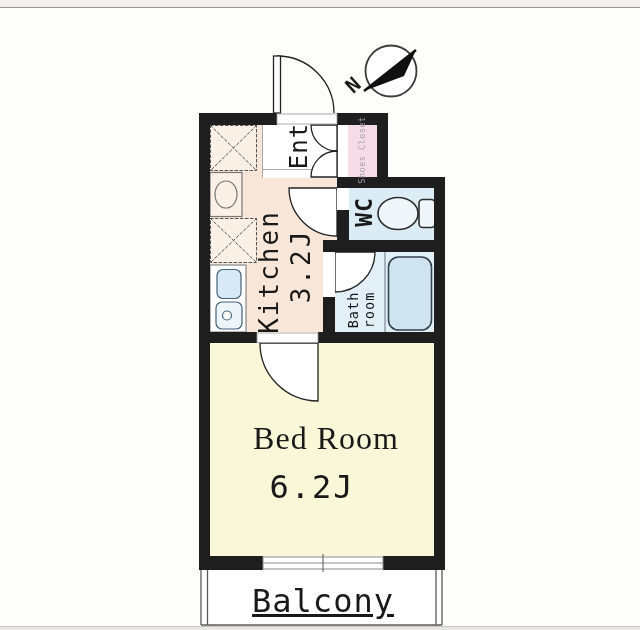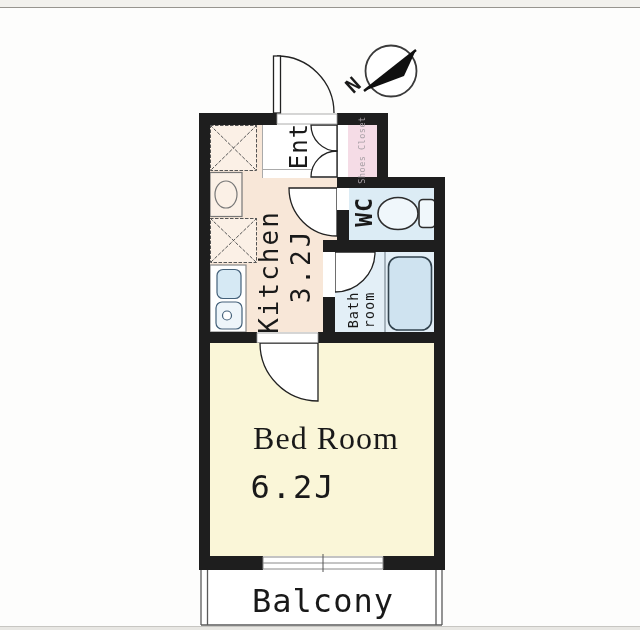--- a/index.html
+++ b/index.html
@@ -14,21 +14,21 @@
        font-family:"DejaVu Sans Mono",monospace;line-height:1;}
   .vert{transform:translate(-50%,-50%) rotate(-90deg);}
   .lbl-kitchen{font-size:26px;letter-spacing:2px;}
   .lbl-kitchen-size{font-size:26px;letter-spacing:3px;}
   .lbl-ent{font-size:24px;letter-spacing:1px;}
   .lbl-wc{font-size:23px;font-weight:bold;letter-spacing:1px;}
   .lbl-bath{font-size:13.5px;line-height:1.2;text-align:center;letter-spacing:1px;}
   .lbl-shoes{font-size:8.5px;color:#a79fa5;letter-spacing:0.5px;}
   .lbl-bed{font-size:32px;letter-spacing:1px;}
   .lbl-bed-size{font-size:32px;letter-spacing:2px;}
-  .lbl-balcony{font-size:32px;letter-spacing:1px;}
+  .lbl-balcony{font-size:32px;letter-spacing:1px;text-decoration:underline;}
   .lbl-north{font-size:20px;font-weight:bold;transform:translate(-50%,-50%) rotate(-42deg);}
 </style>
 </head>
 <body>
 
 <div class="stage">
   <div class="top-bar"></div>
 
   <svg width="640" height="630" viewBox="0 0 640 630">
 
@@ -149,18 +149,18 @@
     </g>
   </svg>
 
   <div class="lbl vert lbl-kitchen" style="left:269px;top:272px;">Kitchen</div>
   <div class="lbl vert lbl-kitchen-size" style="left:301px;top:266px;">3.2J</div>
   <div class="lbl vert lbl-ent" style="left:299px;top:146px;">Ent</div>
   <div class="lbl vert lbl-shoes" style="left:362px;top:150px;">Shoes Closet</div>
   <div class="lbl vert lbl-wc" style="left:364px;top:212px;">WC</div>
   <div class="lbl vert lbl-bath" style="left:361px;top:310px;"><span>Bath</span><br><span>room</span></div>
   <div class="lbl lbl-bed" style="left:326px;top:438px;font-family:Liberation Serif, serif;">Bed Room</div>
-  <div class="lbl lbl-bed-size" style="left:293px;top:487px;text-align:right;">6.2J</div>
+  <div class="lbl lbl-bed-size" style="left:312px;top:487px;text-align:right;">6.2J</div>
   <div class="lbl lbl-balcony" style="left:323px;top:601px;">Balcony</div>
   <div class="lbl lbl-north" style="left:353px;top:85px;">N</div>
 
   <div class="bottom-bar"></div>
 </div>
 
 </body></html>

